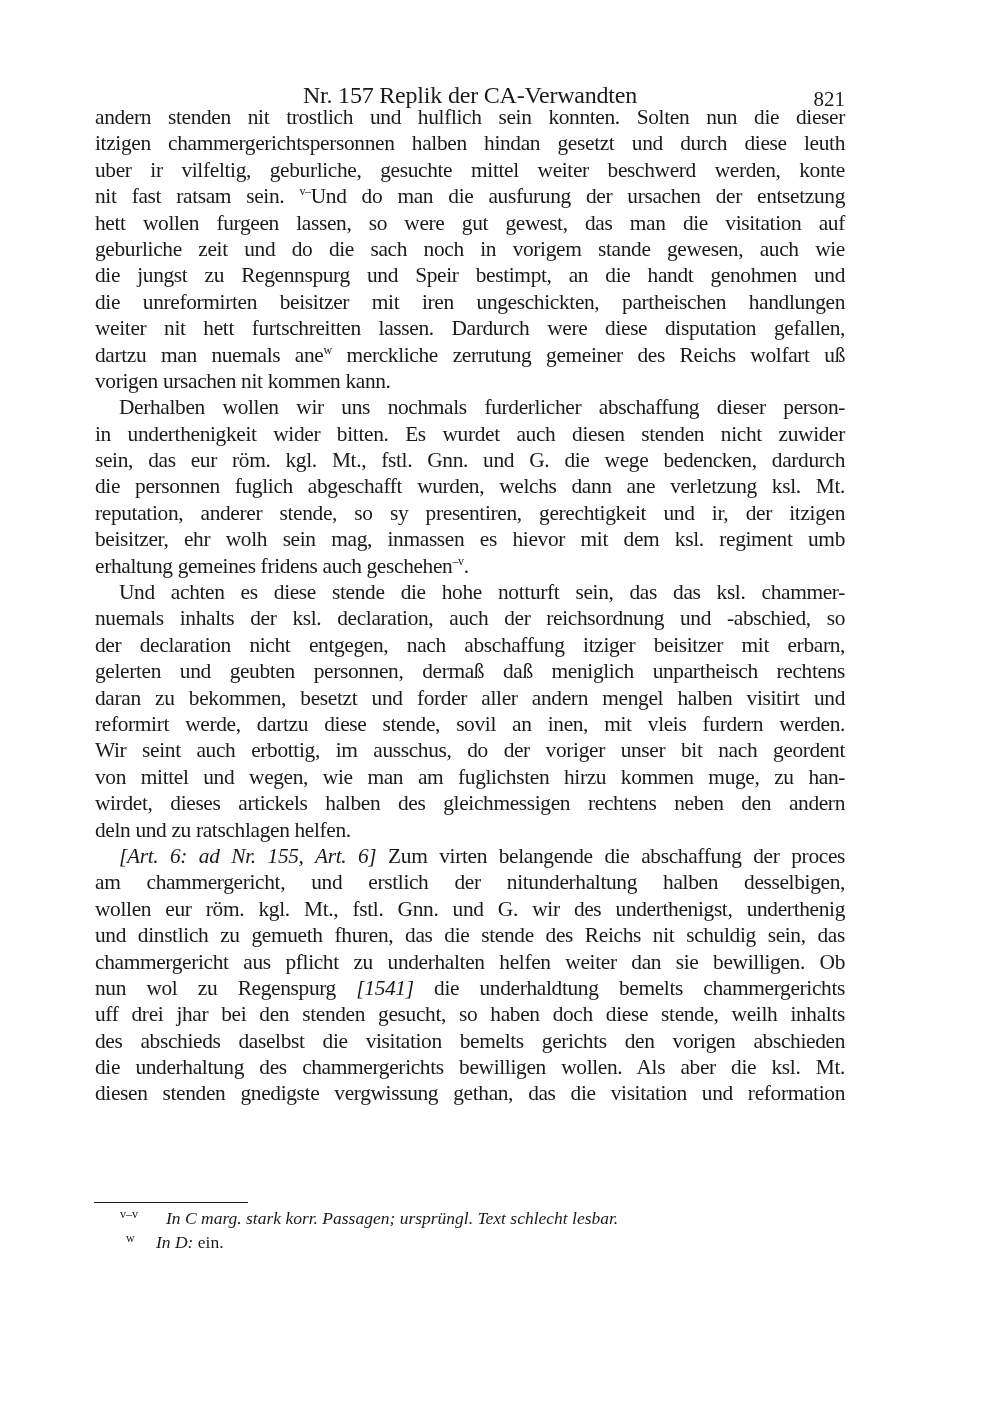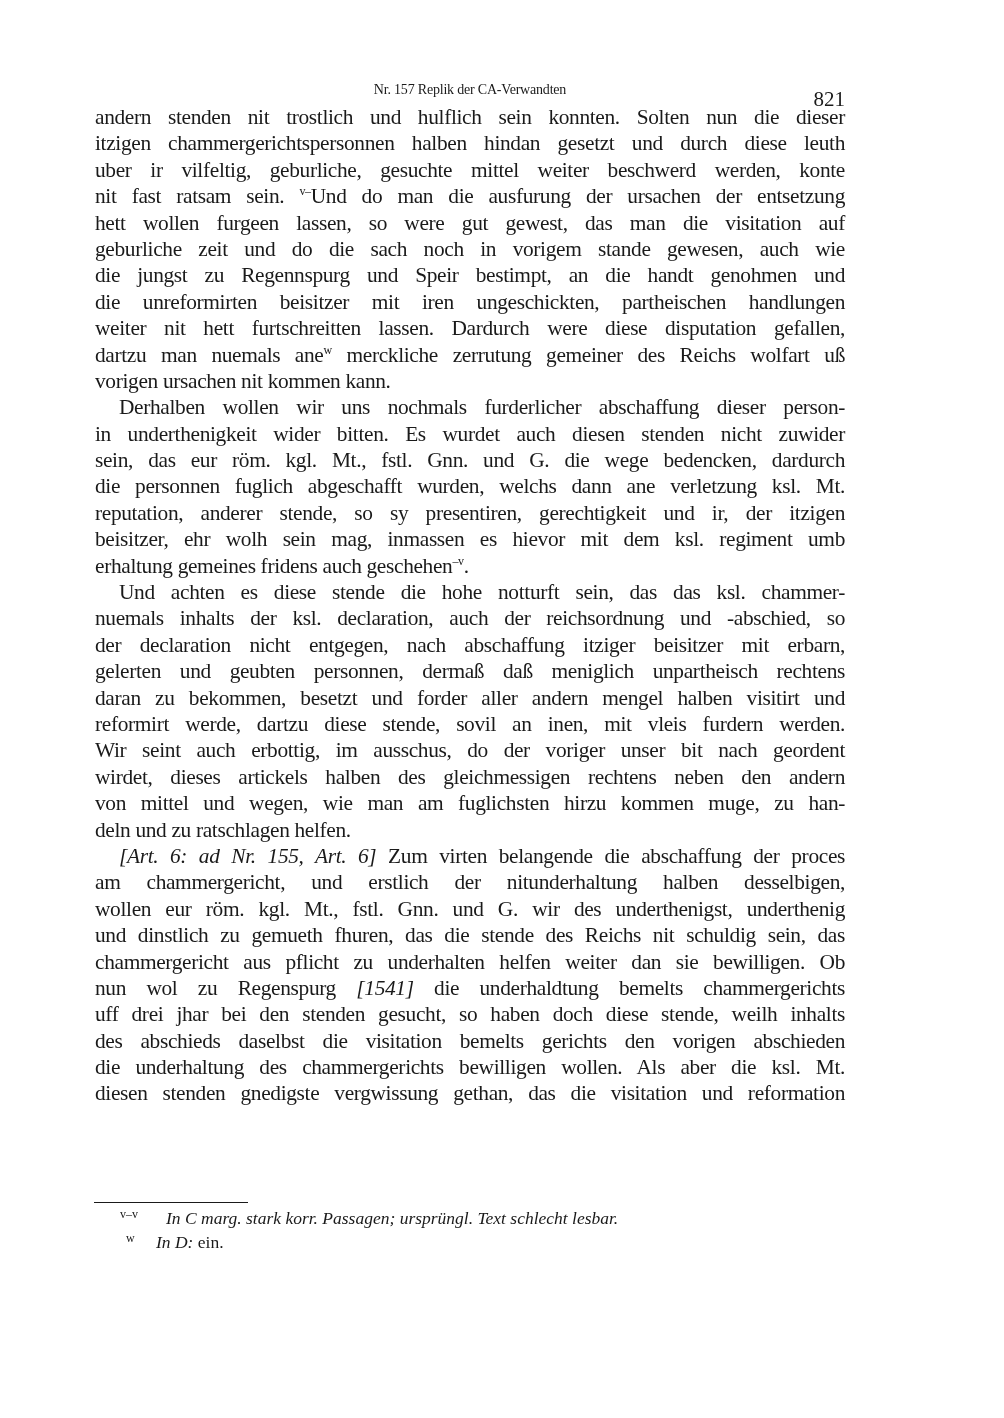--- a/index.html
+++ b/index.html
@@ -1,20 +1,20 @@
 <!DOCTYPE html>
 <html><head>
 <meta charset="utf-8">
 <style>
   html, body { margin: 0; padding: 0; background: #ffffff; }
   body { width: 1004px; height: 1418px; position: relative; overflow: hidden;
          font-family: "Liberation Serif", "DejaVu Serif", serif; color: #1a1a1a; }
   .page { position: absolute; left: 0; top: 0; width: 1004px; height: 1418px; }
   .running-head { position: absolute; top: 80px; left: 95px; width: 750px; height: 26px; }
-  .rh-title { position: absolute; left: 0; right: 0; text-align: center; font-size: 14px; top: 2px; letter-spacing: -0.2px; }
+  .rh-title { position: absolute; left: 0; right: 0; text-align: center; font-size: 24px; top: 2px; letter-spacing: -0.2px; }
   .rh-page { position: absolute; right: 0; top: -1px; font-size: 21px; margin-top: 8px; }
   .body-text { position: absolute; top: 104px; left: 95px; width: 750px; }
   .line { height: 26.4px; line-height: 26.4px; font-size: 21.4px; white-space: nowrap;
           text-align: justify; text-align-last: justify; letter-spacing: -0.35px; }
   .line.last { text-align-last: left; }
   .line.indent { padding-left: 24px; }
   sup { font-size: 12px; line-height: 0; vertical-align: 8px; }
   .it { font-style: italic; }
   .fn-rule { position: absolute; top: 1202px; left: 94px; width: 154px; height: 1px; background: #1a1a1a; }
   .footnotes { position: absolute; top: 1206px; left: 120px; font-size: 17.5px; }
@@ -52,22 +52,22 @@
     <div class="line">reputation, anderer stende, so sy presentiren, gerechtigkeit und ir, der itzigen</div>
     <div class="line">beisitzer, ehr wolh sein mag, inmassen es hievor mit dem ksl. regiment umb</div>
     <div class="line last"><span>erhaltung gemeines fridens auch geschehen</span><sup>–v</sup><span>.</span></div>
     <div class="line indent">Und achten es diese stende die hohe notturft sein, das das ksl. chammer-</div>
     <div class="line">nuemals inhalts der ksl. declaration, auch der reichsordnung und -abschied, so</div>
     <div class="line">der declaration nicht entgegen, nach abschaffung itziger beisitzer mit erbarn,</div>
     <div class="line">gelerten und geubten personnen, dermaß daß meniglich unpartheisch rechtens</div>
     <div class="line">daran zu bekommen, besetzt und forder aller andern mengel halben visitirt und</div>
     <div class="line">reformirt werde, dartzu diese stende, sovil an inen, mit vleis furdern werden.</div>
     <div class="line">Wir seint auch erbottig, im ausschus, do der voriger unser bit nach geordent</div>
+    <div class="line">von mittel und wegen, wie man am fuglichsten hirzu kommen muge, zu han-</div>
     <div class="line">wirdet, dieses artickels halben des gleichmessigen rechtens neben den andern</div>
-    <div class="line">von mittel und wegen, wie man am fuglichsten hirzu kommen muge, zu han-</div>
     <div class="line last">deln und zu ratschlagen helfen.</div>
     <div class="line indent"><span class="it">[Art. 6: ad Nr. 155, Art. 6]</span><span> Zum virten belangende die abschaffung der proces</span></div>
     <div class="line">am chammergericht, und erstlich der nitunderhaltung halben desselbigen,</div>
     <div class="line">wollen eur röm. kgl. Mt., fstl. Gnn. und G. wir des underthenigst, underthenig</div>
     <div class="line">und dinstlich zu gemueth fhuren, das die stende des Reichs nit schuldig sein, das</div>
     <div class="line">chammergericht aus pflicht zu underhalten helfen weiter dan sie bewilligen. Ob</div>
     <div class="line"><span>nun wol zu Regenspurg </span><span class="it">[1541]</span><span> die underhaldtung bemelts chammergerichts</span></div>
     <div class="line">uff drei jhar bei den stenden gesucht, so haben doch diese stende, weilh inhalts</div>
     <div class="line">des abschieds daselbst die visitation bemelts gerichts den vorigen abschieden</div>
     <div class="line">die underhaltung des chammergerichts bewilligen wollen. Als aber die ksl. Mt.</div>

